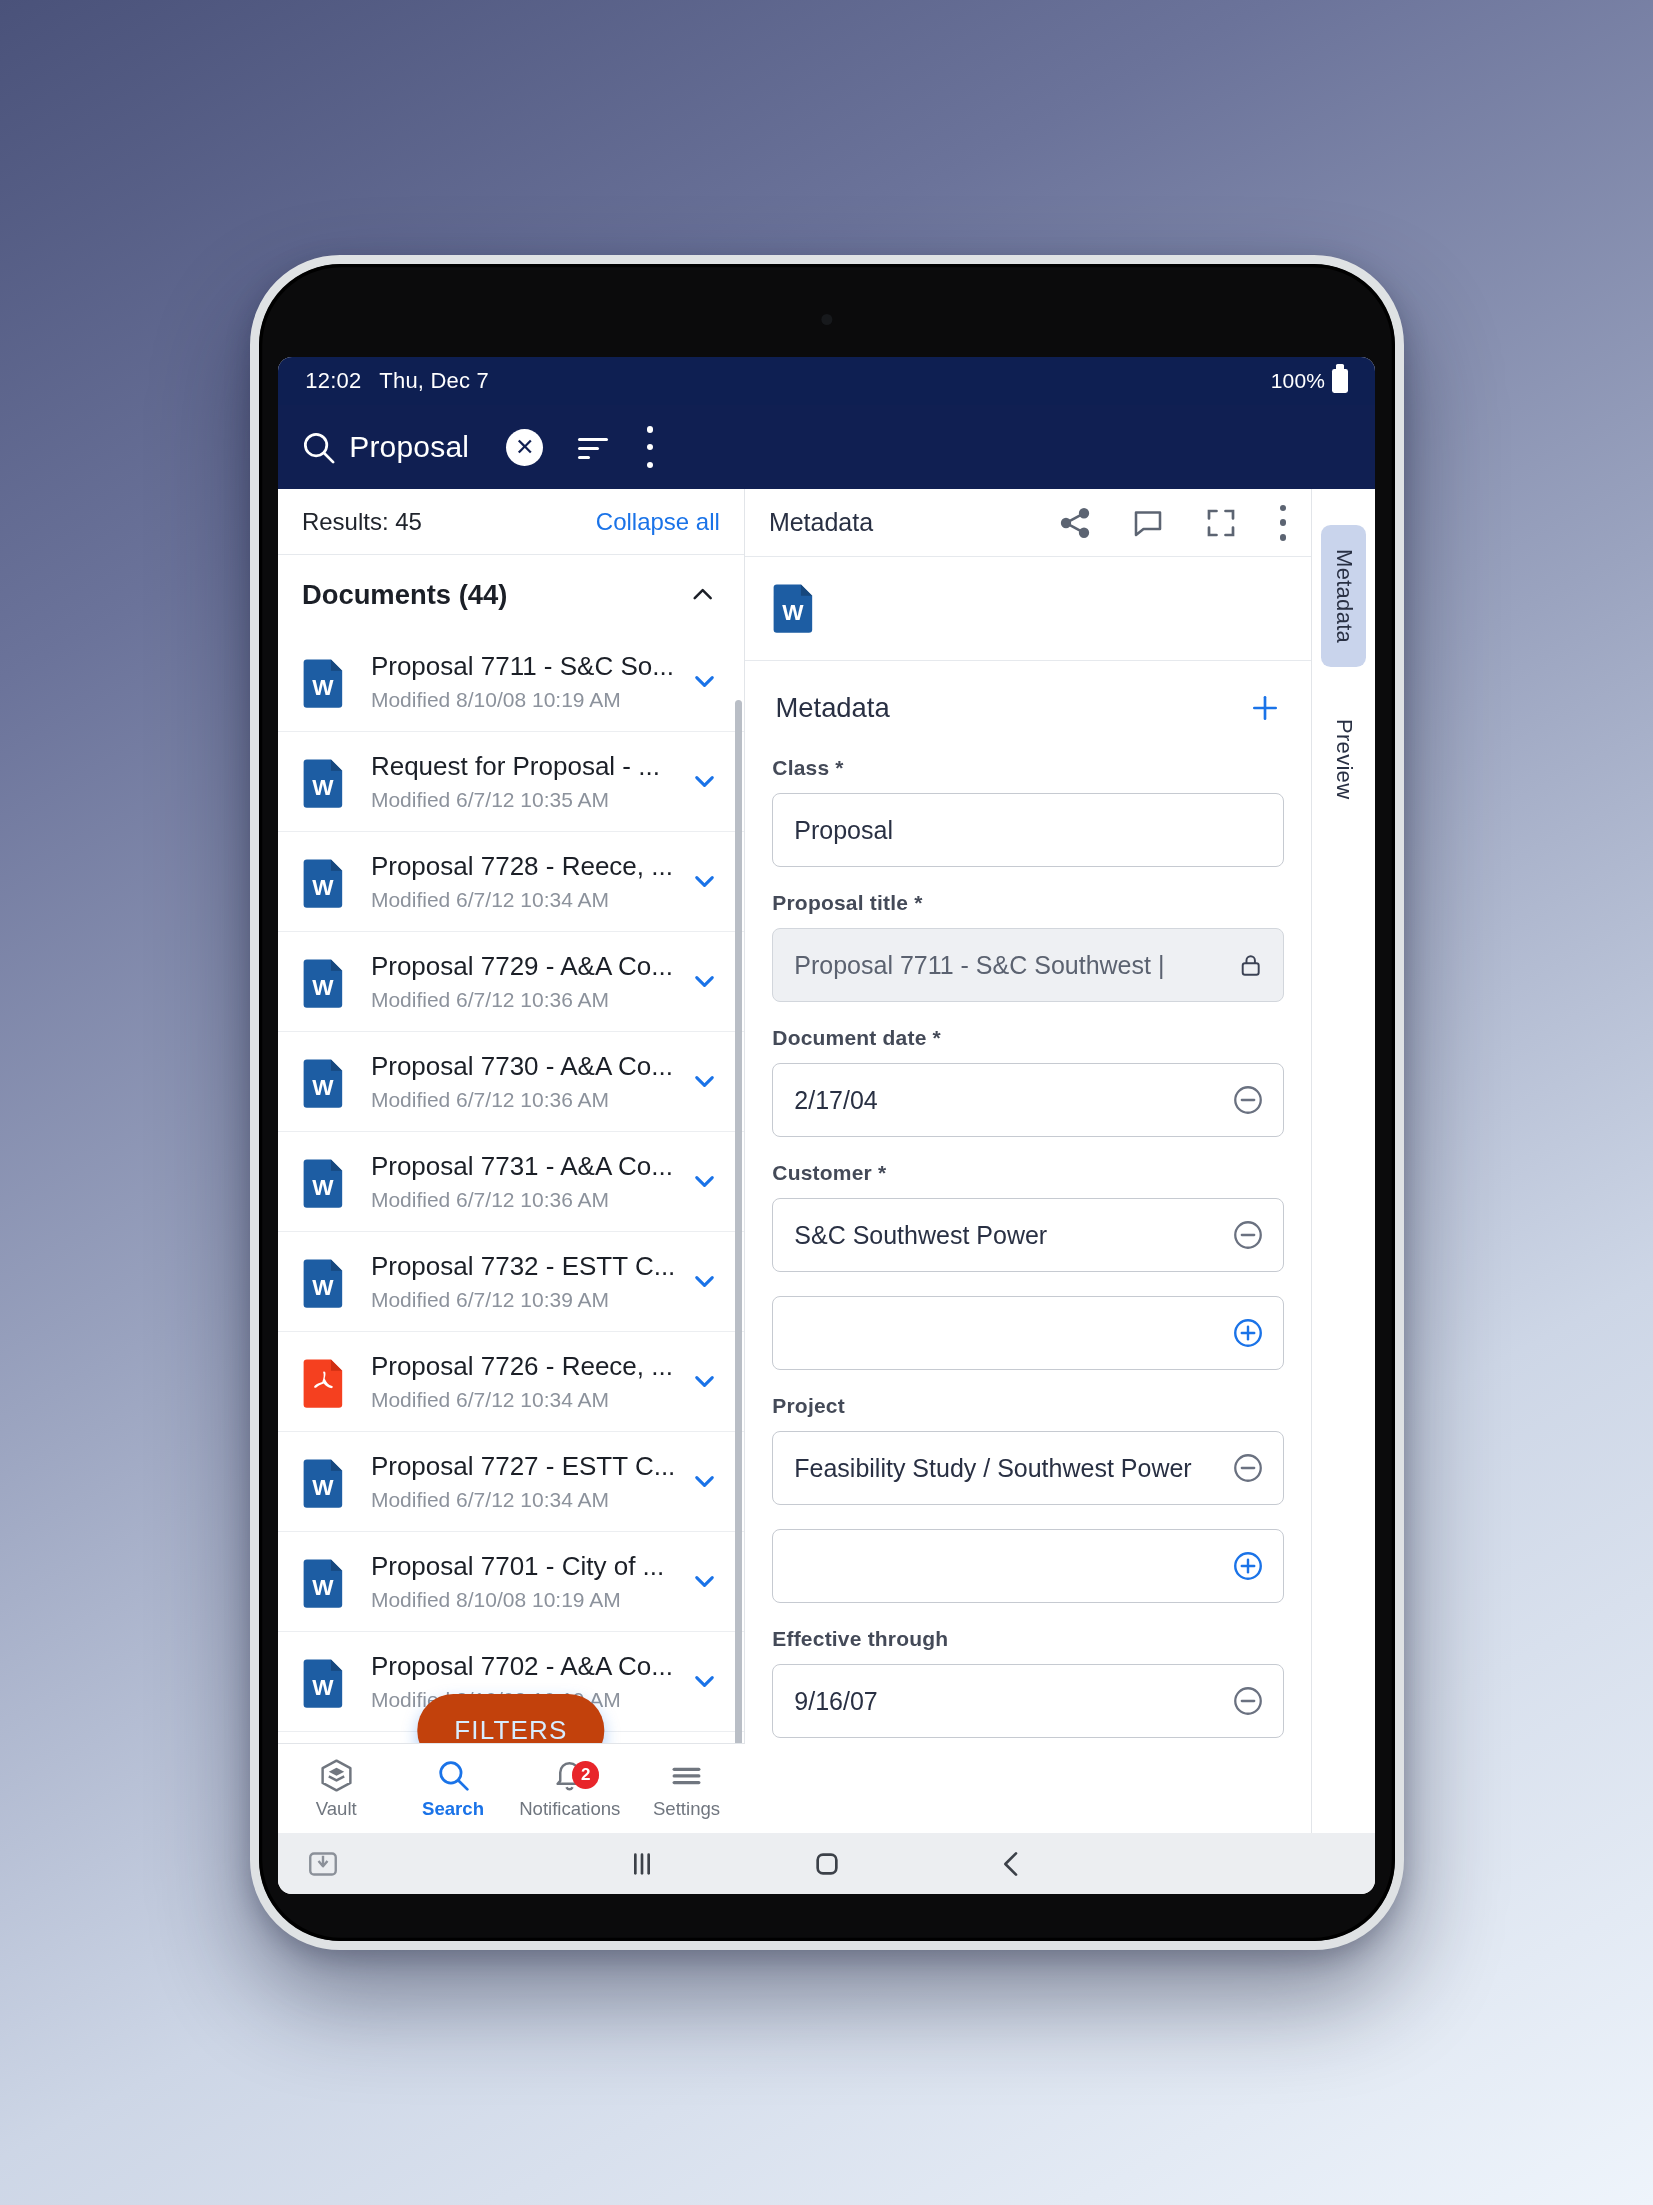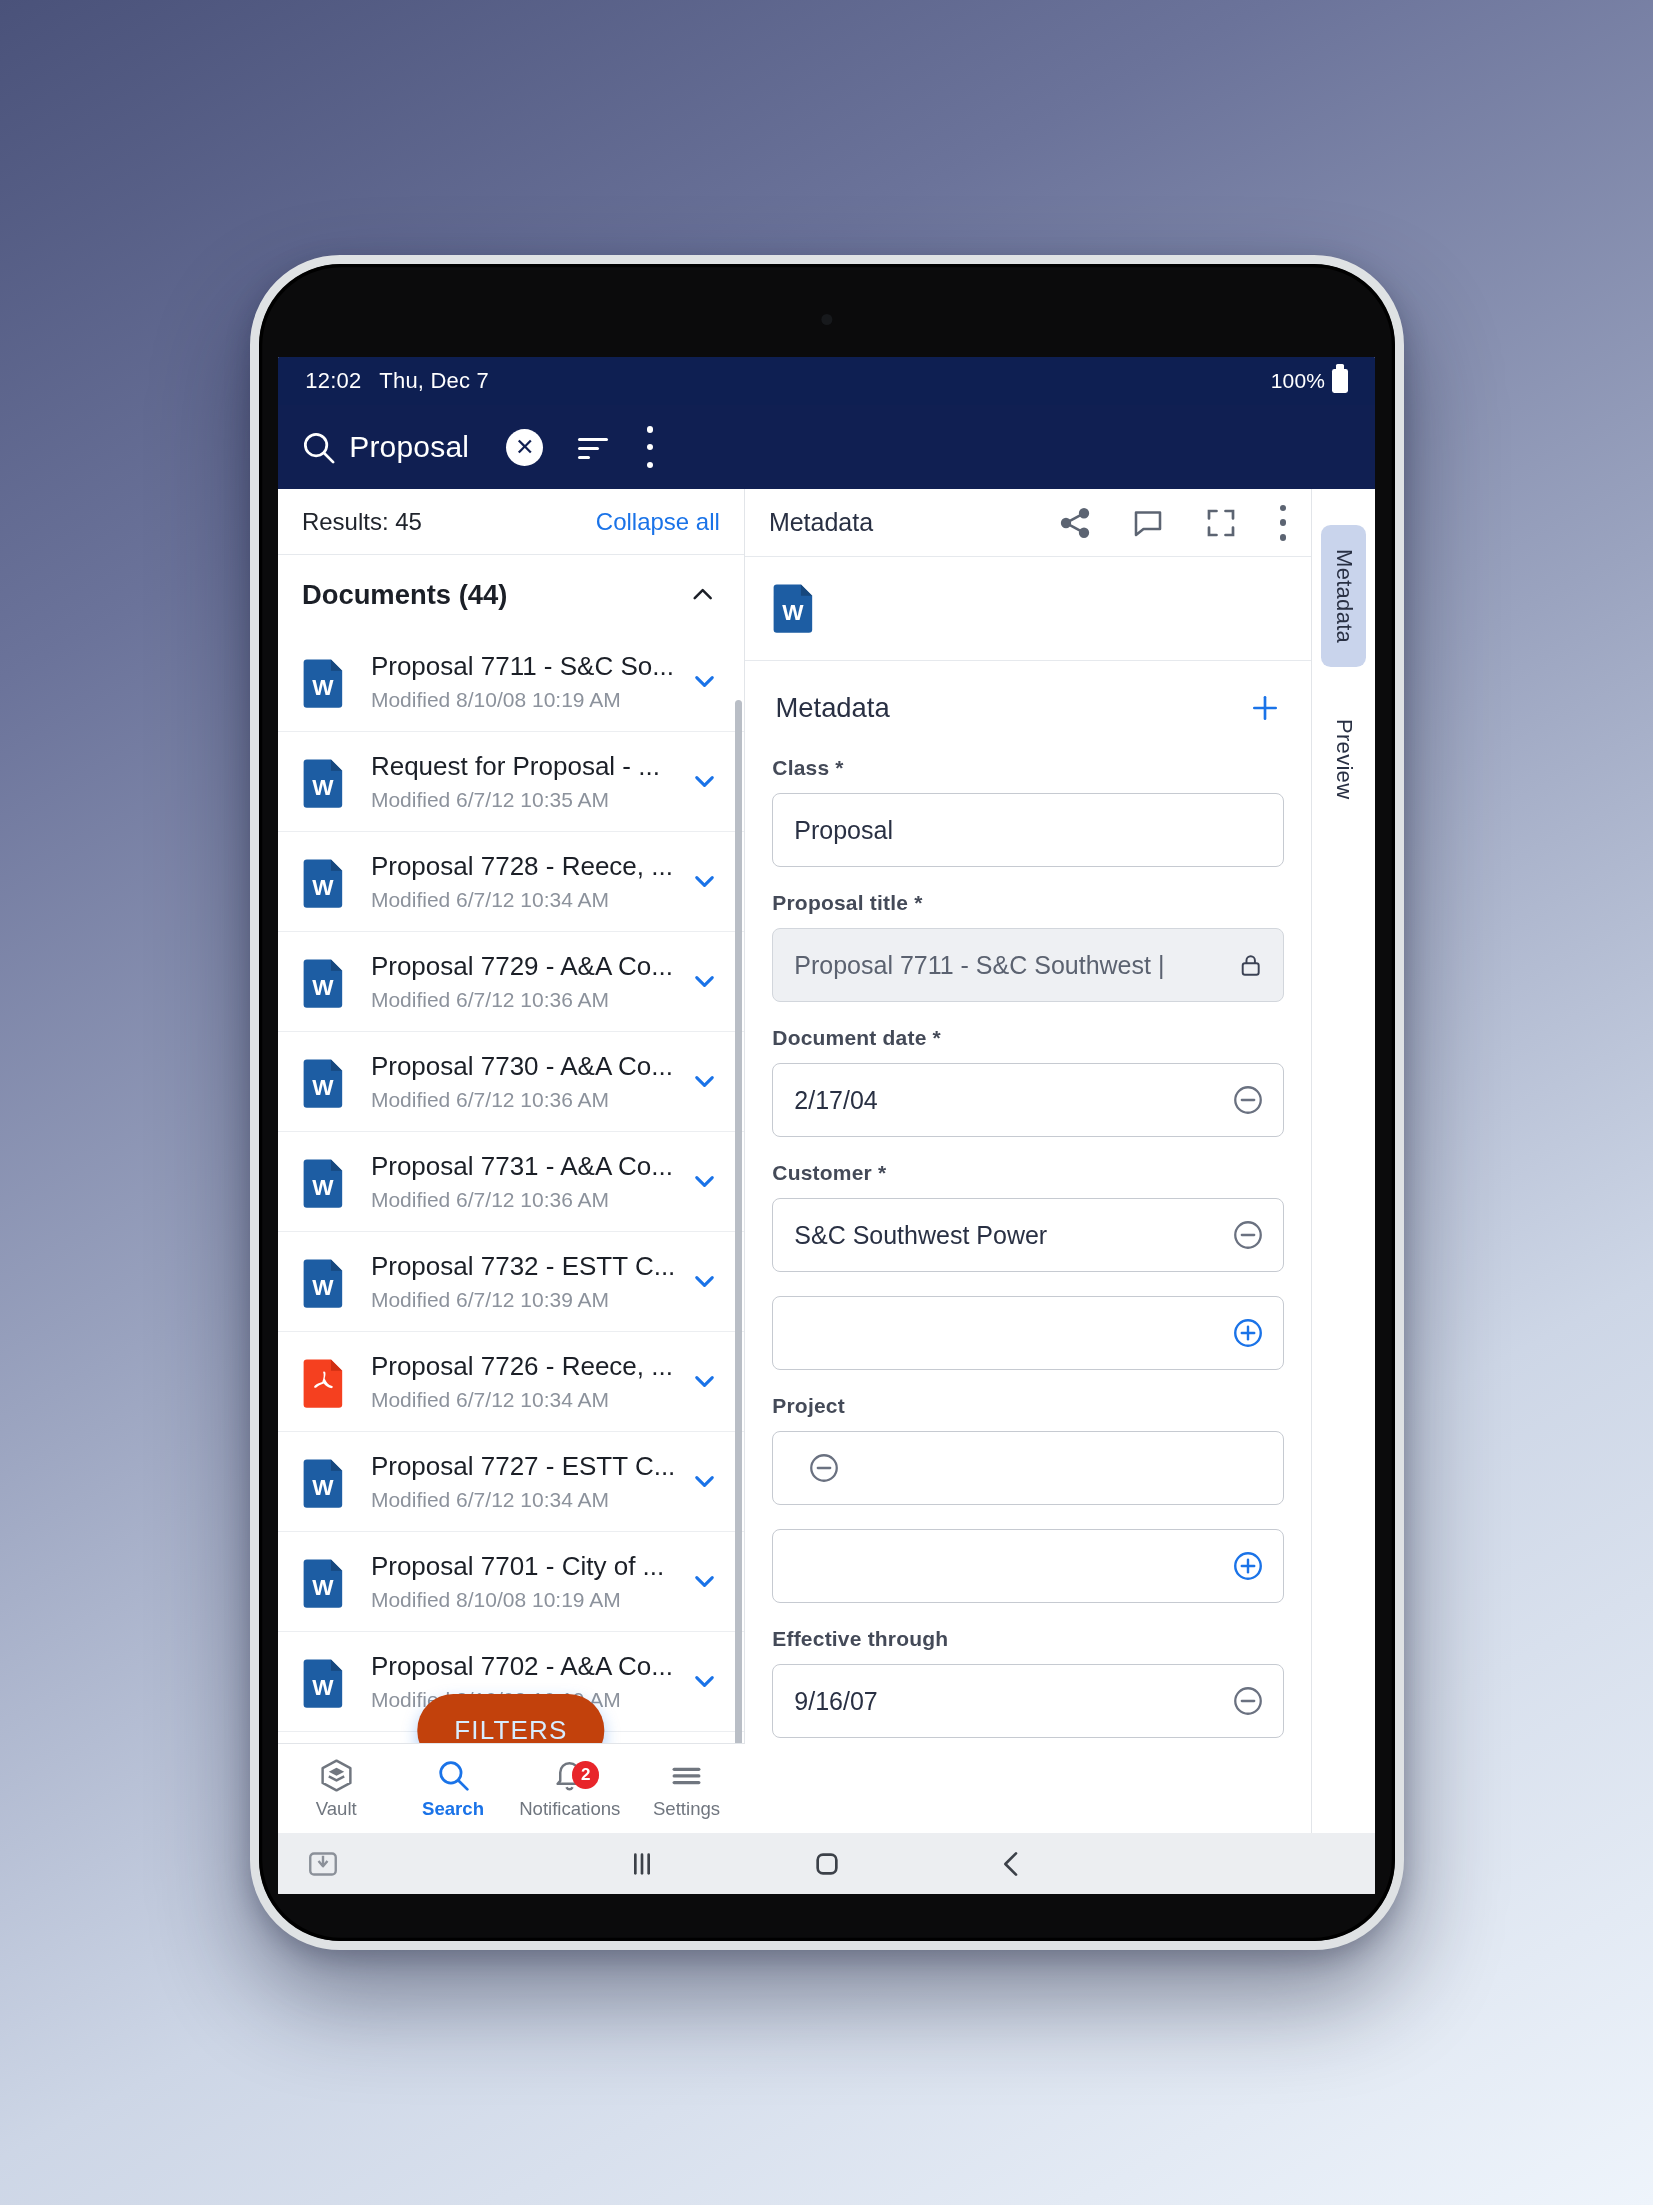--- a/index.html
+++ b/index.html
@@ -27,21 +27,21 @@
   .device::after {
     content: ""; position: absolute; inset: 0; border-radius: 82px;
     box-shadow: inset 0 0 0 3.2px #000; pointer-events: none;
   }
   .screen {
     position: absolute;
     left: 19.4px; right: 19.4px; top: 93px; bottom: 47px;
     background: #fff;
     overflow: hidden;
     display: flex; flex-direction: column;
-    border-radius: 1px;
+    border-radius: 14px;
   }
 
   
   .statusbar {
     height: 48px; background: #0e1f52; color: #fff;
     display: flex; align-items: center; padding: 0 27.4px;
     font-size: 22px; flex: 0 0 auto; letter-spacing: 0.2px;
   }
   .statusbar .sb-time { font-weight: 400; }
   .statusbar .sb-date { margin-left: 18px; font-weight: 400; }
@@ -595,20 +595,21 @@
                     <span class="act-ico"><svg viewBox="0 0 24 24" width="34" height="34" fill="none" stroke="#1a73e8" stroke-width="1.7" stroke-linecap="round">
                         <circle cx="12" cy="12" r="9"></circle>
                         <line x1="7.6" y1="12" x2="16.4" y2="12"></line>
                         <line x1="12" y1="7.6" x2="12" y2="16.4"></line>
                       </svg></span>
                   </div>
                 </div>
                 <div class="field">
                   <div class="field-label">Project</div>
                   <div class="field-box">
+                    <span class="field-val">Feasibility Study / Southwest Power</span>
                     <span class="act-ico"><svg viewBox="0 0 24 24" width="34" height="34" fill="none" stroke="#6a7180" stroke-width="1.6" stroke-linecap="round">
                         <circle cx="12" cy="12" r="9"></circle>
                         <line x1="7.6" y1="12" x2="16.4" y2="12"></line>
                       </svg></span>
                   </div>
                 </div>
                 <div class="field">
                   <div class="field-box empty">
                     <span class="field-val"></span>
                     <span class="act-ico"><svg viewBox="0 0 24 24" width="34" height="34" fill="none" stroke="#1a73e8" stroke-width="1.7" stroke-linecap="round">

